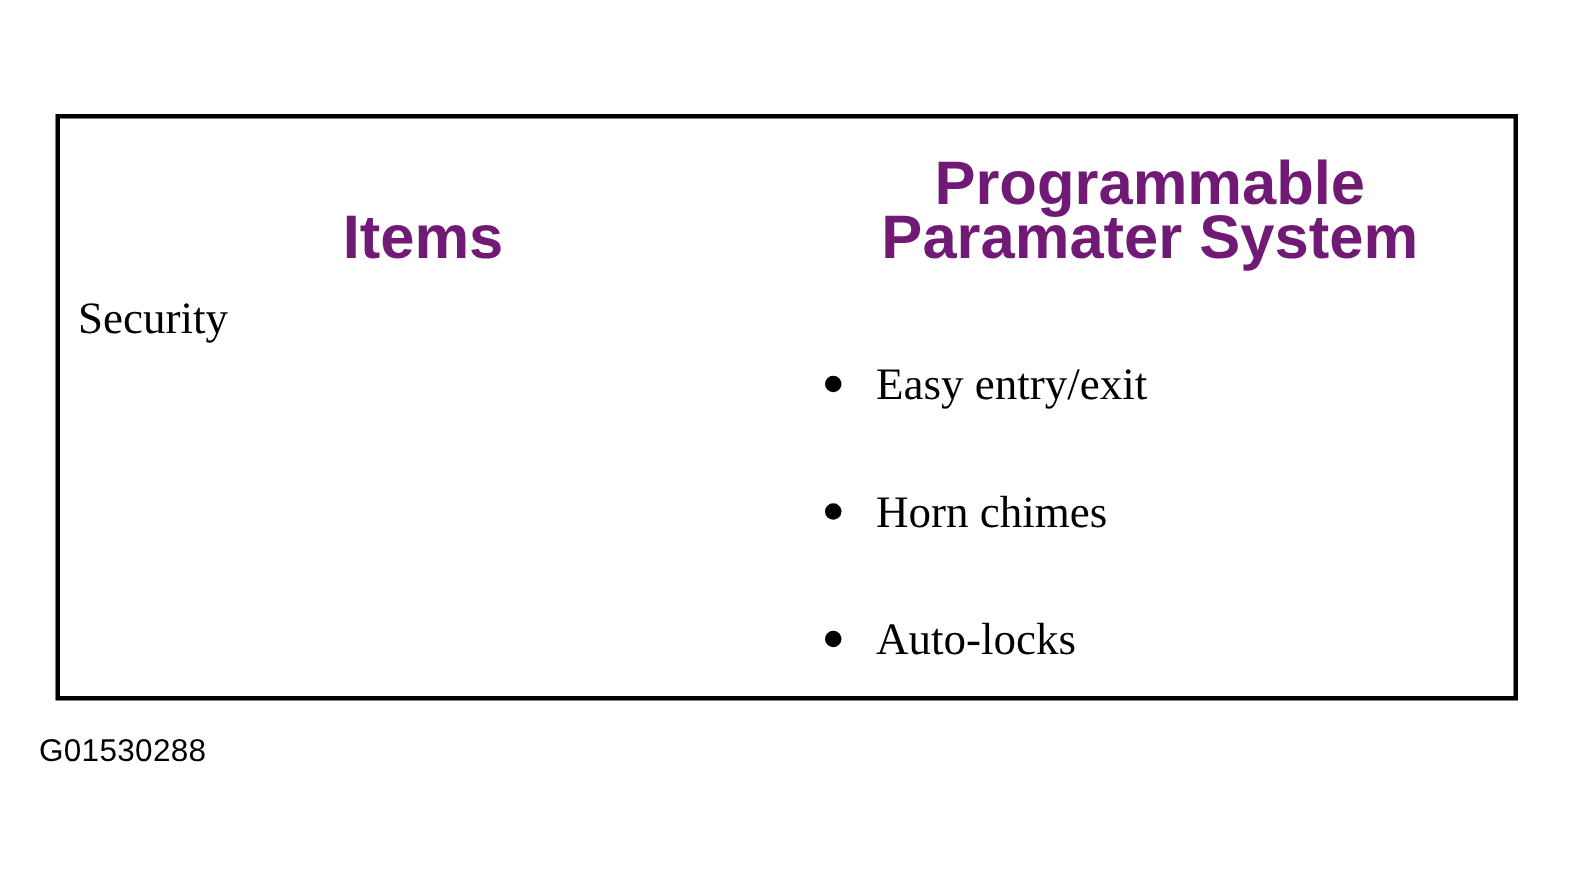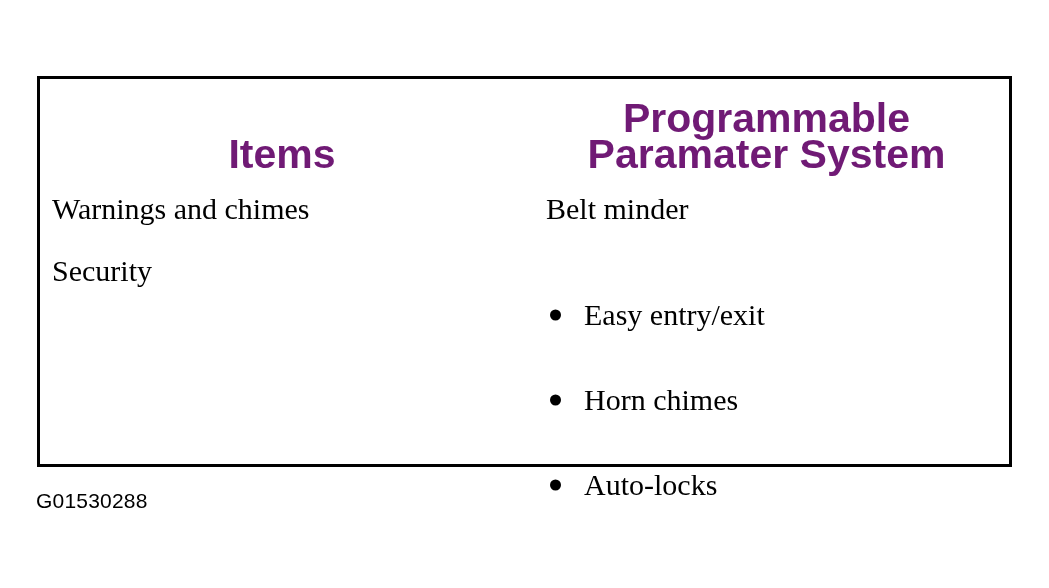--- a/index.html
+++ b/index.html
@@ -105,21 +105,21 @@
     transform: translateY(-50%);
     width: 11px;
     height: 11px;
     border-radius: 50%;
     background: #000000;
   }
 
   
   .caption {
     position: absolute;
-    left: 36px;
+    left: 26px;
     top: 489px;
     font-family: "Liberation Sans", sans-serif;
     font-size: 21px;
     line-height: 24px;
     color: #000000;
     letter-spacing: 0.2px;
   }
 </style>
 </head>
 <body>
@@ -135,28 +135,20 @@
           </div>
         </td>
         <td class="col-params rule-bottom">
           <div class="hcell">
             <div class="hdr-text">Programmable</div>
             <div class="hdr-text">Paramater System</div>
           </div>
         </td>
       </tr>
 
-      <tr class="row-warn">
-        <td class="col-system rule-right rule-bottom">
-          <div class="bcell">Warnings and chimes</div>
-        </td>
-        <td class="col-params rule-bottom">
-          <div class="bcell pad-left-2">Belt minder</div>
-        </td>
-      </tr>
 
       <tr class="row-sec">
         <td class="col-system rule-right rule-bottom">
           <div class="bcell">Security</div>
         </td>
         <td class="col-params rule-bottom">
           <div class="bcell" style="padding-left:0;">
             <ul class="bullets">
               <li>
                 <span class="bullet-dot"></span>

